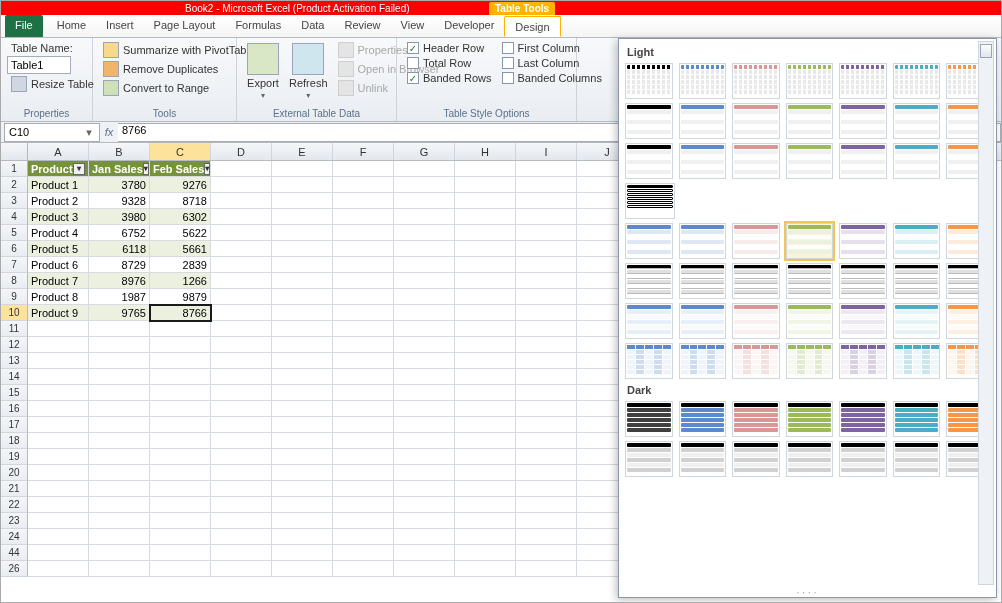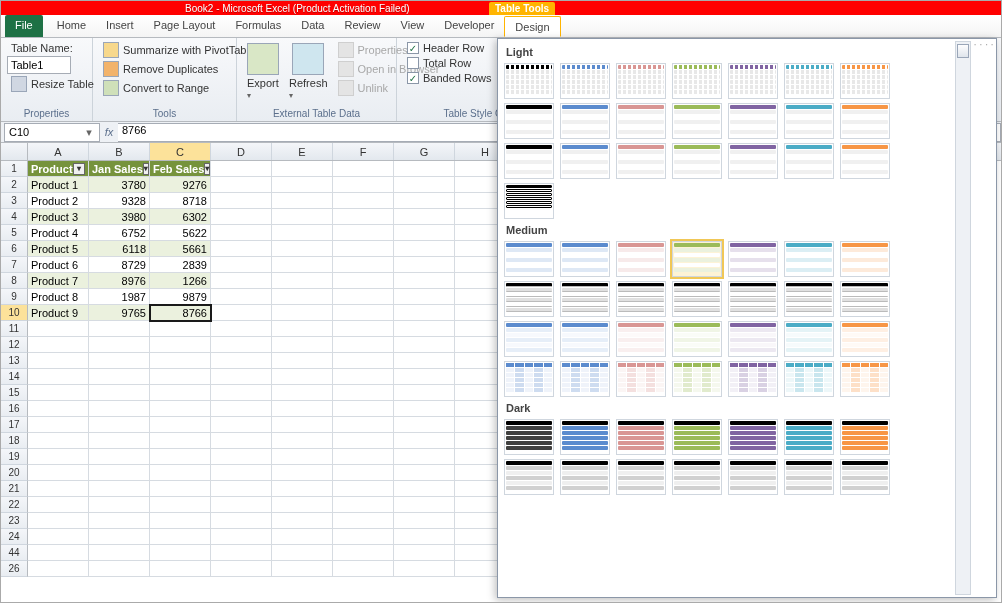--- a/index.html
+++ b/index.html
@@ -16,21 +16,21 @@
   .tab.design { background:#fff; border:1px solid #ffb400; border-bottom:1px solid #fff; color:#444; border-radius:2px 2px 0 0; margin-top:1px;}
   
   .ribbon { height: 84px; background: linear-gradient(#f8f9fb,#e9edf2); border-bottom:1px solid #b6babf; display:flex;}
   .group { border-right:1px solid #ccd3da; padding:3px 6px 2px 6px; display:flex; flex-direction:column; justify-content:space-between;}
   .group .glabel { text-align:center; font-size:10px; color:#5b6f8c; padding-top:2px;}
   .grow { display:flex; gap:2px;}
   .gcol { display:flex; flex-direction:column; gap:1px;}
   .rbtn { display:flex; align-items:center; gap:4px; padding:1px 4px; font-size:11px; color:#333; white-space:nowrap;}
   .ico16 { width:16px; height:16px; background:#d0d7e2; border:1px solid #9aa6b8; flex:none;}
   .ico32 { width:32px; height:32px; background:#d0d7e2; border:1px solid #9aa6b8; flex:none; margin:0 auto;}
-  .bigbtn { display:flex; flex-direction:column; gap:2px; padding:2px 4px; font-size:11px; color:#333;}
+  .bigbtn { display:flex; flex-direction:column; align-items:center; gap:2px; padding:2px 4px; font-size:11px; color:#333;}
   .propinput { width:64px; height:18px; border:1px solid #a6acb5; background:#fff; font-size:11px; padding:0 3px;}
   .chk { width:12px; height:12px; background:#fff; border:1px solid #8b97a8; display:inline-flex; align-items:center; justify-content:center; font-size:10px; color:#1e7145;}
   .chk.checked::after{content:"✓";}
   .disabled { color:#a8a8a8;}
   .disabled .ico16{ background:#e4e4e4; border-color:#cfcfcf;}
 
   
   .fbar { height:21px; border-bottom:1px solid #b6babf; display:flex; align-items:center; background:#eef1f5;}
   .namebox { width:96px; height:19px; border:1px solid #a6acb5; background:#fff; display:flex; align-items:center; padding:0 4px; font-size:11px; margin-left:3px;}
   .namebox .dd{width:12px;text-align:center;color:#666;}
@@ -49,21 +49,21 @@
   .rh.sel{ background:#fce29a;}
   .cells { display:grid; grid-template-columns: repeat(12, 61px); grid-auto-rows:16px;}
   .c { border-right:1px solid #d6dbe1; border-bottom:1px solid #d6dbe1; font-size:11px; padding:0 3px; line-height:16px; overflow:hidden; white-space:nowrap; background:#fff;}
   .c.r { text-align:right;}
   .c.h { background:#76933c; color:#fff; font-weight:bold; display:flex; align-items:center; justify-content:space-between;}
   .c.h .dd{ width:12px; height:12px; background:#f0f0f0; border:1px solid #666; color:#333; font-size:8px; text-align:center; line-height:10px;}
   .c.b0 { background:#ebf1de;}
   .c.sel { outline:2px solid #1a1a1a; outline-offset:-1px; z-index:2; position:relative;}
 
   
-  .gallery { position:absolute; top:37px; right:4px; width:500px; bottom:4px; background:#fff; border:1px solid #8b97a8; box-shadow:-2px 2px 8px rgba(0,0,0,0.25); display:flex; flex-direction:row; z-index:100;margin-left:44px;}
+  .gallery { position:absolute; top:37px; right:4px; width:379px; bottom:4px; background:#fff; border:1px solid #8b97a8; box-shadow:-2px 2px 8px rgba(0,0,0,0.25); display:flex; flex-direction:column; z-index:100;margin-left:44px;}
   .gbody { flex:1; overflow:hidden; padding:4px 2px 4px 6px; position:relative;}
   .gscroll{ position:absolute; top:2px; right:2px; bottom:2px; width:16px; background:#eef1f5; border:1px solid #cfd6de;}
   .gscroll .thumb{ position:absolute; top:2px; left:1px; right:1px; height:14px; background:linear-gradient(#fdfdfe,#dfe5ec); border:1px solid #9aa6b8;}
   .gsection-title { font-size:11px; font-weight:bold; color:#444; padding:3px 2px;}
   .grow2 { display:flex; gap:6px; padding:2px 0;}
   .thumbcell { width:50px; height:36px; border:1px solid #cfd6de; background:#fff; cursor:default; padding:1px; display:flex; flex-direction:column; gap:1px;}
   .thumbcell.sel{ outline:2px solid #f0c756; background:#fdf3d6;}
   .tline{ height:4px; border-radius:1px; display:flex; gap:1px;}
   .tline span{flex:1;}
   .gfooter { border-top:1px solid #cfd6de; padding:4px 6px; display:flex; flex-direction:column; gap:4px; background:#f7f9fb;}
@@ -752,21 +752,20 @@
       <div class="grow2">
         <div class="thumbcell">
           <div class="tline" style="border: 1px solid rgb(0, 0, 0); height: 3px; background: rgb(0, 0, 0);"></div>
           <div class="tline" style="border: 1px solid rgb(0, 0, 0); height: 3px; background: rgb(255, 255, 255);"></div>
           <div class="tline" style="border: 1px solid rgb(0, 0, 0); height: 3px; background: rgb(255, 255, 255);"></div>
           <div class="tline" style="border: 1px solid rgb(0, 0, 0); height: 3px; background: rgb(255, 255, 255);"></div>
           <div class="tline" style="border: 1px solid rgb(0, 0, 0); height: 3px; background: rgb(255, 255, 255);"></div>
           <div class="tline" style="border: 1px solid rgb(0, 0, 0); height: 3px; background: rgb(255, 255, 255);"></div>
         </div>
       </div>
-      <div class="gsection-title">Medium</div>
       <div class="grow2">
         <div class="thumbcell">
           <div class="tline" style="background: rgb(91, 139, 206);"></div>
           <div class="tline" style="background: rgb(222, 232, 245);"></div>
           <div class="tline" style="background: rgb(255, 255, 255);"></div>
           <div class="tline" style="background: rgb(222, 232, 245);"></div>
           <div class="tline" style="background: rgb(255, 255, 255);"></div>
           <div class="tline" style="background: rgb(222, 232, 245);"></div>
         </div>
         <div class="thumbcell">

